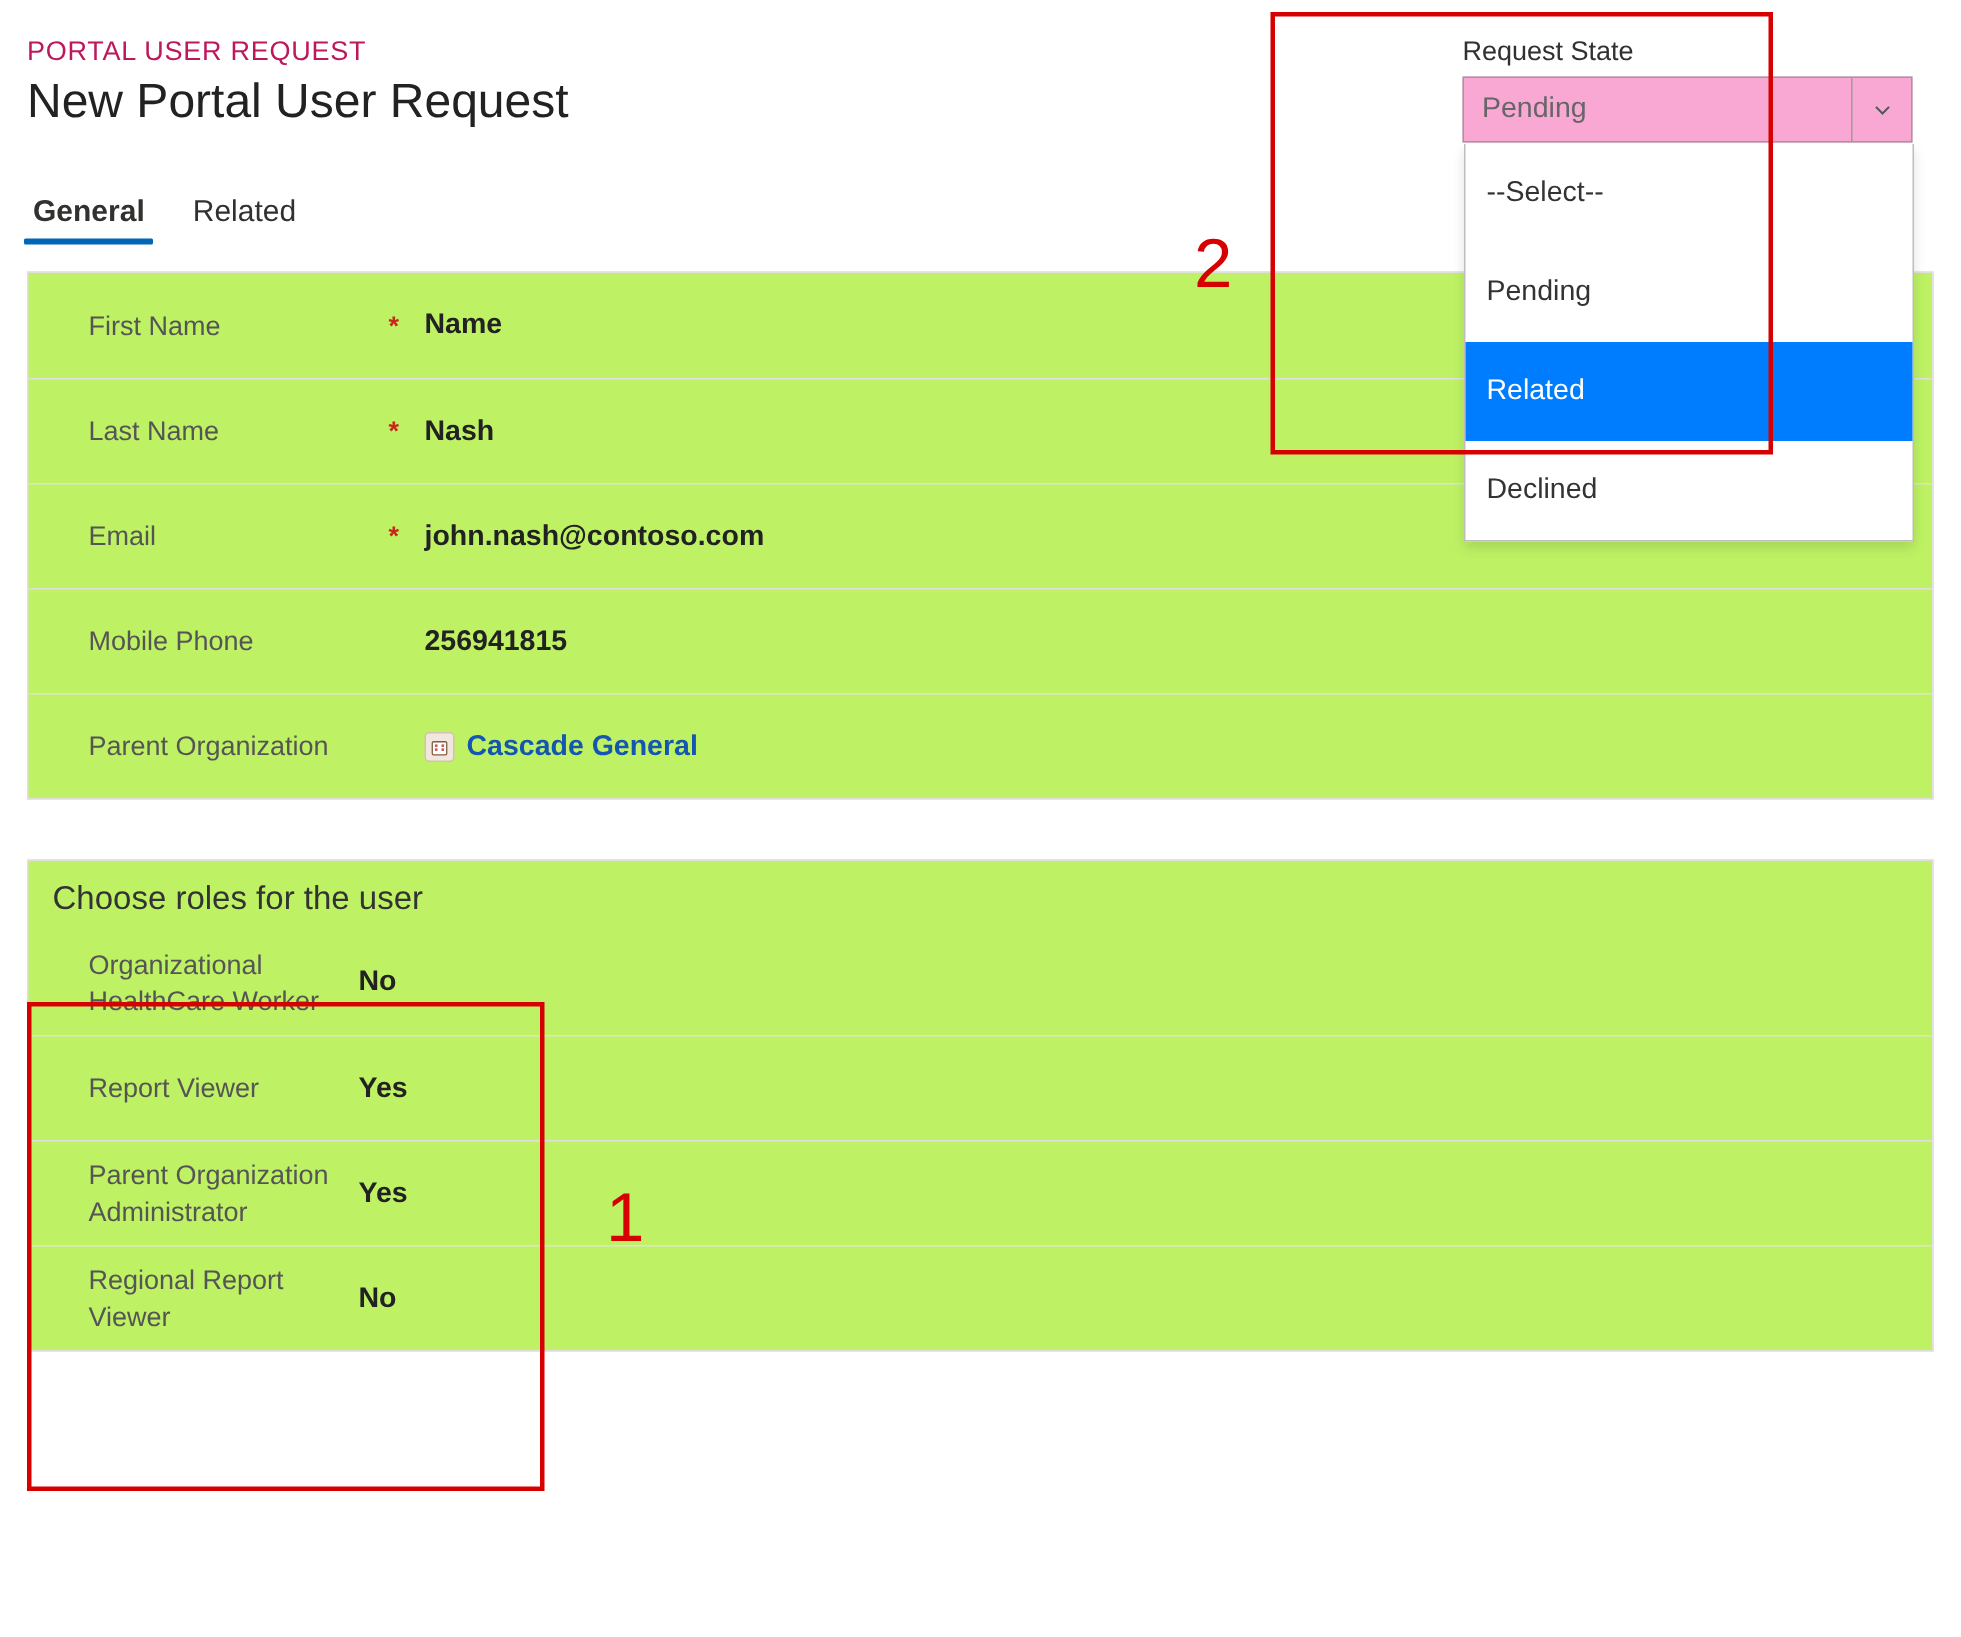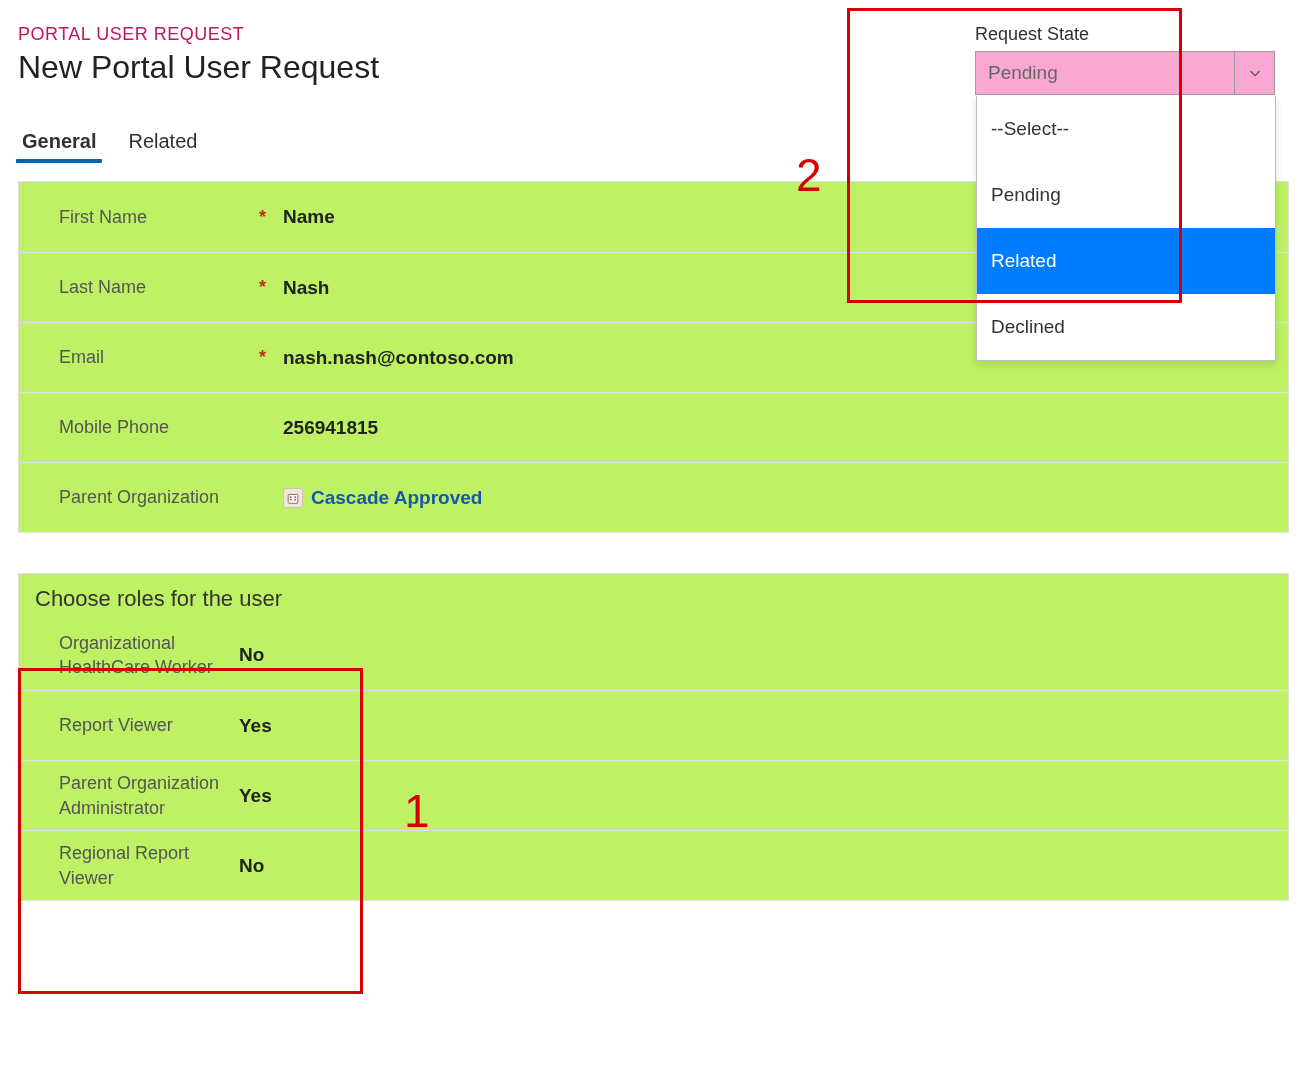--- a/index.html
+++ b/index.html
@@ -214,41 +214,41 @@
       <div class="field-value">Name</div>
     </div>
     <div class="field-row">
       <div class="field-label">Last Name</div>
       <div class="field-req">*</div>
       <div class="field-value">Nash</div>
     </div>
     <div class="field-row">
       <div class="field-label">Email</div>
       <div class="field-req">*</div>
-      <div class="field-value">nash.nash@contoso.com</div>
+      <div class="field-value">john.nash@contoso.com</div>
     </div>
     <div class="field-row">
       <div class="field-label">Mobile Phone</div>
       <div class="field-req"></div>
       <div class="field-value">256941815</div>
     </div>
     <div class="field-row">
       <div class="field-label">Parent Organization</div>
       <div class="field-req"></div>
       <div class="field-value link">
         <span class="org-icon">
           <svg viewBox="0 0 16 16" fill="none">
             <rect x="2.5" y="4" width="11" height="10" rx="1" fill="#fff" stroke="#7f5f3f" stroke-width="1"></rect>
             <rect x="4.5" y="6" width="2" height="2" fill="#c85b5b"></rect>
             <rect x="9.5" y="6" width="2" height="2" fill="#c85b5b"></rect>
             <rect x="4.5" y="9" width="2" height="2" fill="#c85b5b"></rect>
             <rect x="9.5" y="9" width="2" height="2" fill="#c85b5b"></rect>
           </svg>
         </span>
-        <span>Cascade Approved</span>
+        <span>Cascade General</span>
       </div>
     </div>
   </div>
 
   <div class="panel roles">
     <div class="section-title">Choose roles for the user</div>
 
     <div class="field-row">
       <div class="field-label">Organizational HealthCare Worker</div>
       <div class="field-value">No</div>

